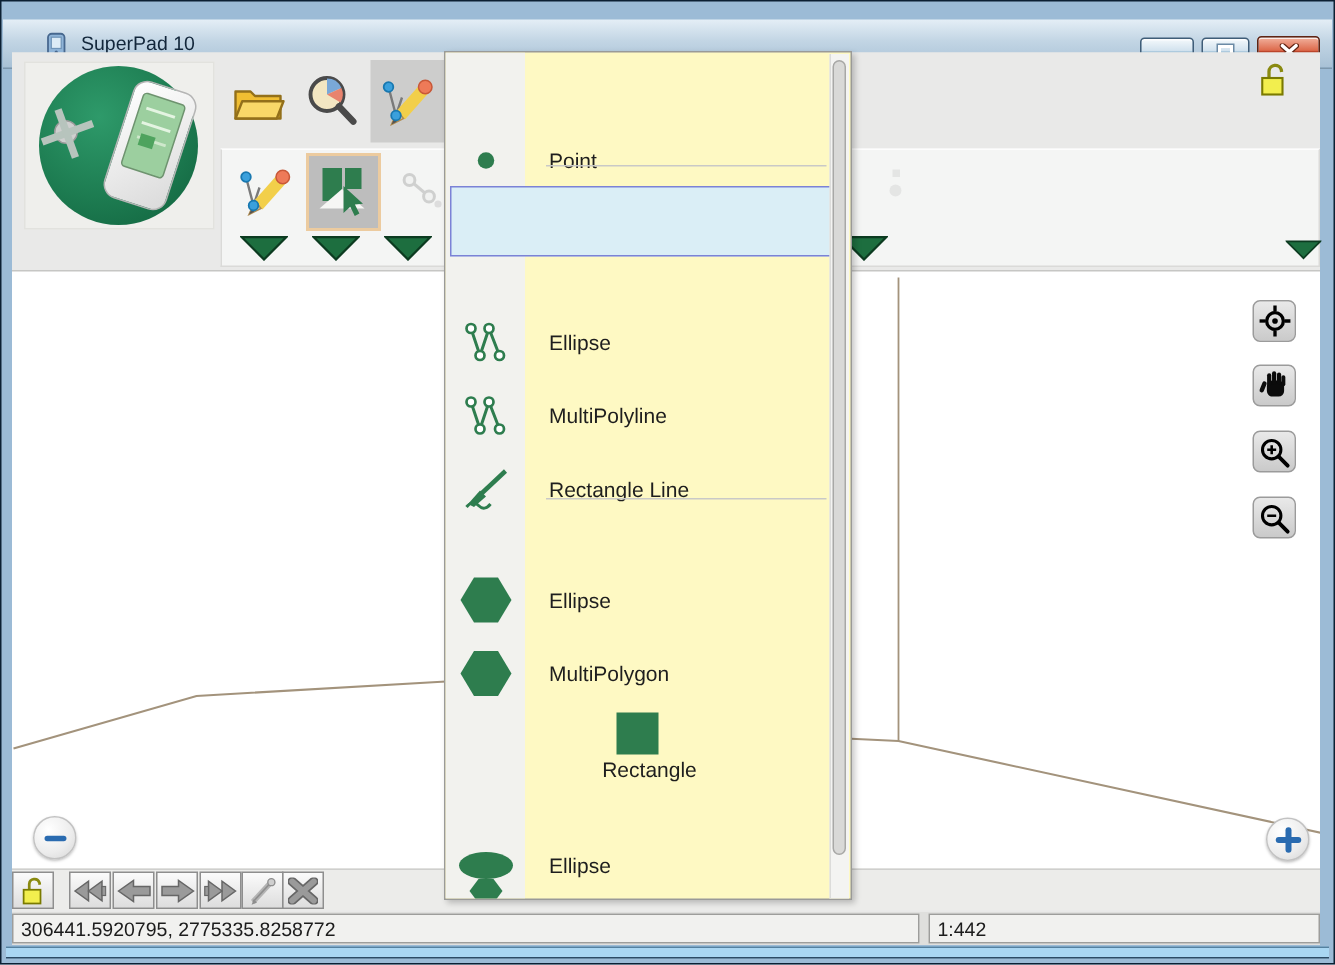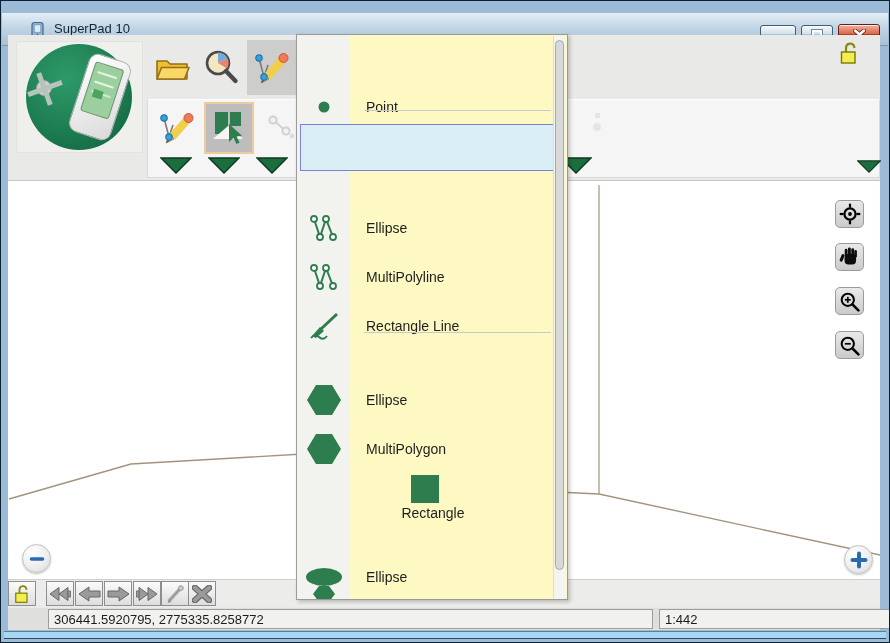--- a/index.html
+++ b/index.html
@@ -122,21 +122,21 @@
     background:linear-gradient(180deg,#fbfbfb,#dddddd); border:1px solid #8e8e8e;
     display:flex; align-items:center; justify-content:center;
   }
   .bb-lock { left:0px; } .bb-first { left:38px; } .bb-prev { left:67px; } .bb-next { left:96px; }
   .bb-last { left:125px; } .bb-edit { left:153px; } .bb-del { left:180px; }
 
   
   .status-bar { position:absolute; left:0; top:573px; width:872px; height:22px; background:#dfdfdd; z-index:5; }
   .status-panel {
     position:absolute; top:1px; height:20px; background:#f1f1ef; border:1px solid #9d9d9b;
-    font-size:13px; color:#1c1c1c; padding:2px 16px 0 5px; white-space:nowrap; overflow:hidden;margin-left:40px;
+    font-size:13px; color:#1c1c1c; padding:2px 16px 0 5px; white-space:nowrap; overflow:hidden;
   }
   .sp-coords { left:0; width:605px; } .sp-scale { left:611px; width:261px; }
 
   
   .menu {
     position:absolute; left:295px; top:33px; width:272px; height:566px; z-index:30;
     background:#fef9c3; border:1px solid #9a9a98; box-shadow:2px 2px 4px rgba(0,0,0,.22);
     overflow:hidden;
   }
   .menu-icon-col { position:absolute; left:0; top:0; width:53px; height:100%; background:#f2f2ee; }

